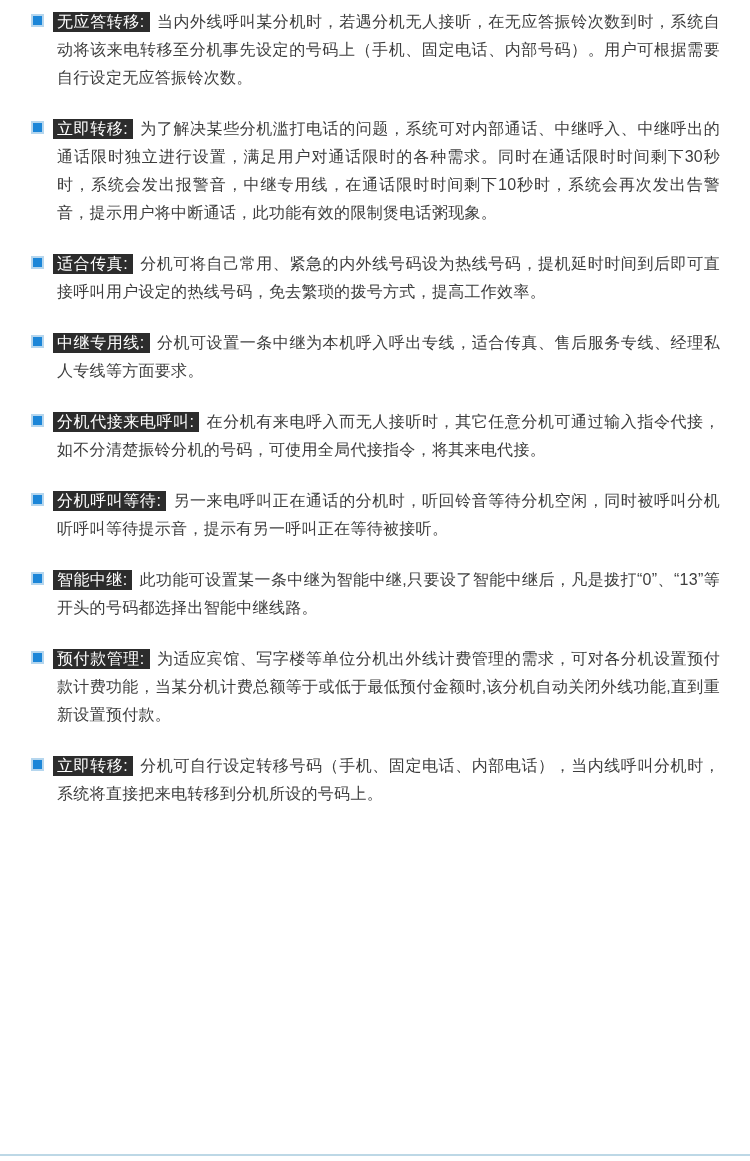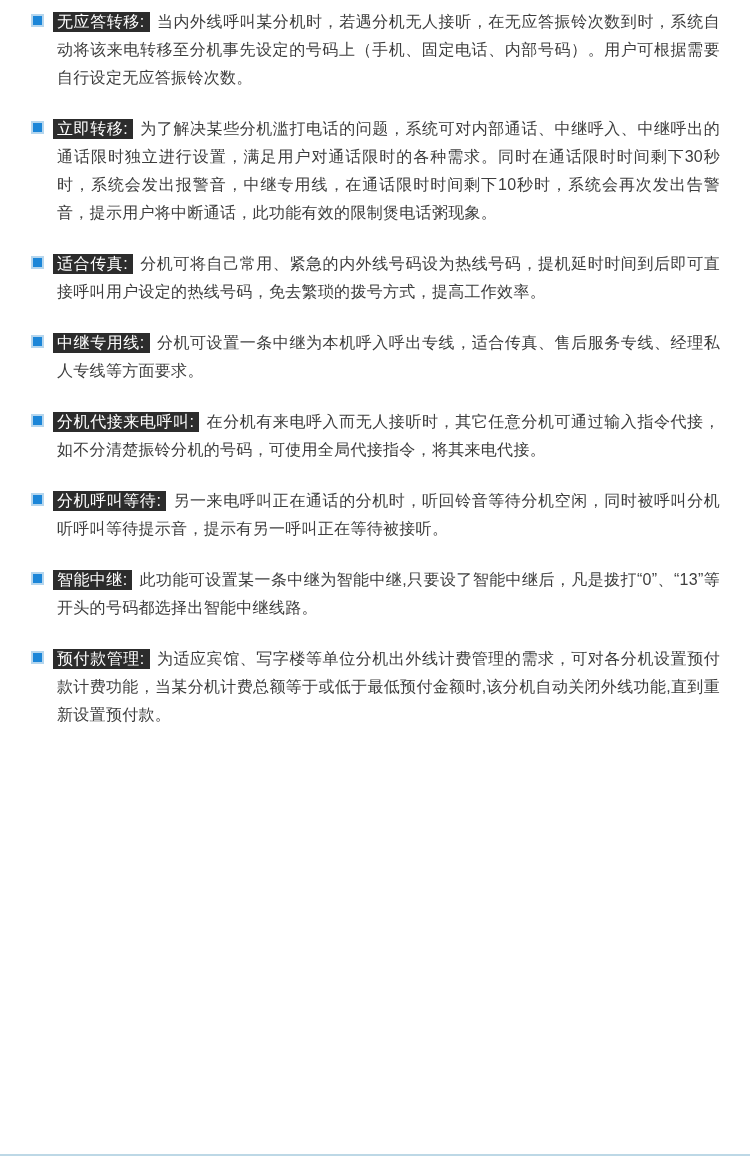--- a/index.html
+++ b/index.html
@@ -93,16 +93,20 @@
     <span class="bullet"></span>
     <div class="feature-body"><span class="feature-label">智能中继:</span><span>此功能可设置某一条中继为智能中继,只要设了智能中继后，凡是拨打“0”、“13”等开头的号码都选择出智能中继线路。</span></div>
   </div>
 
   <div class="feature-item">
     <span class="bullet"></span>
     <div class="feature-body"><span class="feature-label">预付款管理:</span><span>为适应宾馆、写字楼等单位分机出外线计费管理的需求，可对各分机设置预付款计费功能，当某分机计费总额等于或低于最低预付金额时,该分机自动关闭外线功能,直到重新设置预付款。</span></div>
   </div>
 
 
+  <div class="feature-item">
+    <span class="bullet"></span>
+    <div class="feature-body"><span class="feature-label">立即转移:</span><span>分机可自行设定转移号码（手机、固定电话、内部电话），当内线呼叫分机时，系统将直接把来电转移到分机所设的号码上。</span></div>
+  </div>
 
 </div>
 
 <div class="bottom-bar"></div>
 
 </body></html>

